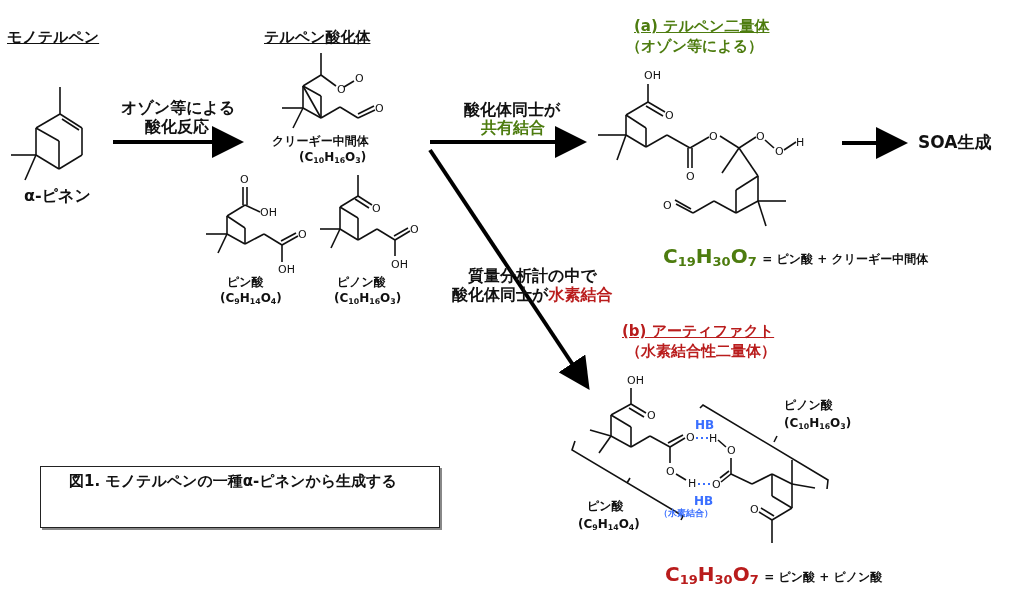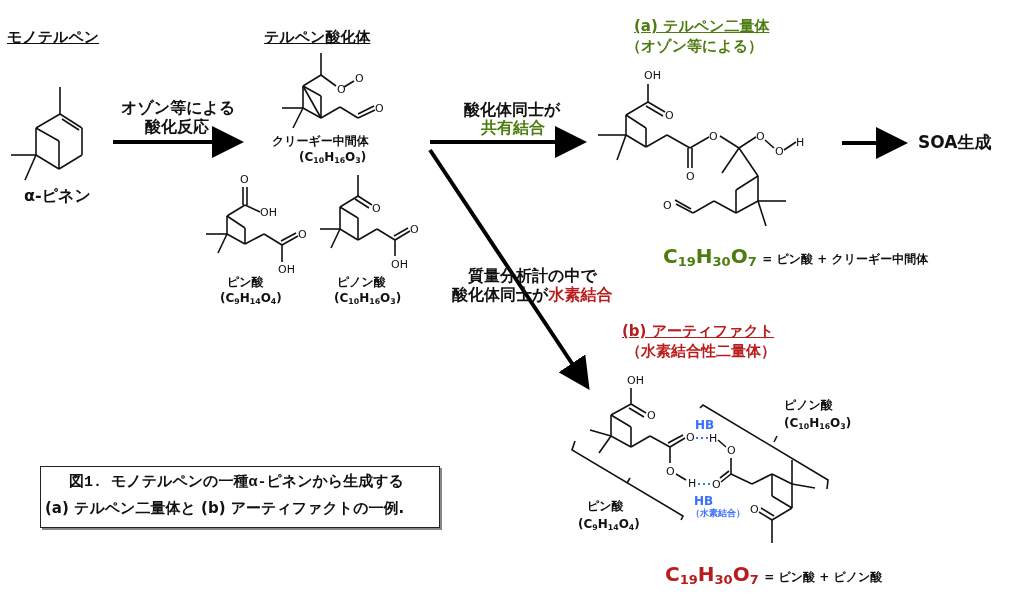--- a/index.html
+++ b/index.html
@@ -252,23 +252,22 @@
 <div class="t h blue" style="left:626px;top:342px;">（水素結合性二量体）</div>
 
 <div class="t s" style="left:784px;top:397px;">ピノン酸</div>
 <div class="t xs" style="left:784px;top:416px;"><span>(C</span><sub>10</sub><span>H</span><sub>16</sub><span>O</span><sub>3</sub><span>)</span></div>
 
 <div class="t s" style="left:587px;top:498px;">ピン酸</div>
 <div class="t xs" style="left:578px;top:517px;"><span>(C</span><sub>9</sub><span>H</span><sub>14</sub><span>O</span><sub>4</sub><span>)</span></div>
 
 <div class="t xs hblue" style="left:695px;top:418px;">HB</div>
 <div class="t xs hblue" style="left:694px;top:494px;">HB</div>
-<div class="t xxs hblue" style="left:691px;top:507px;">（水素結合）</div>
+<div class="t xxs hblue" style="left:659px;top:507px;">（水素結合）</div>
 
 <div class="t" style="left:665px;top:562px;">
   <span class="blue big"><span>C</span><sub>19</sub><span>H</span><sub>30</sub><span>O</span><sub>7</sub></span>
   <span class="s">= ピン酸 + ピノン酸</span>
 </div>
 
 <div class="caption">
-  <div class="cap-line" style="left:28px;top:5px;font-family:Liberation Mono, monospace;">図1. モノテルペンの一種α-ピネンから生成する</div>
-  <div class="cap-line" style="left:4px;top:32px;">(a) テルペン二量体と (b) アーティファクトの一例.</div>
+  <div class="cap-line" style="left:28px;top:5px;">図1. モノテルペンの一種α-ピネンから生成する</div>
 </div>
 
 </body></html>

